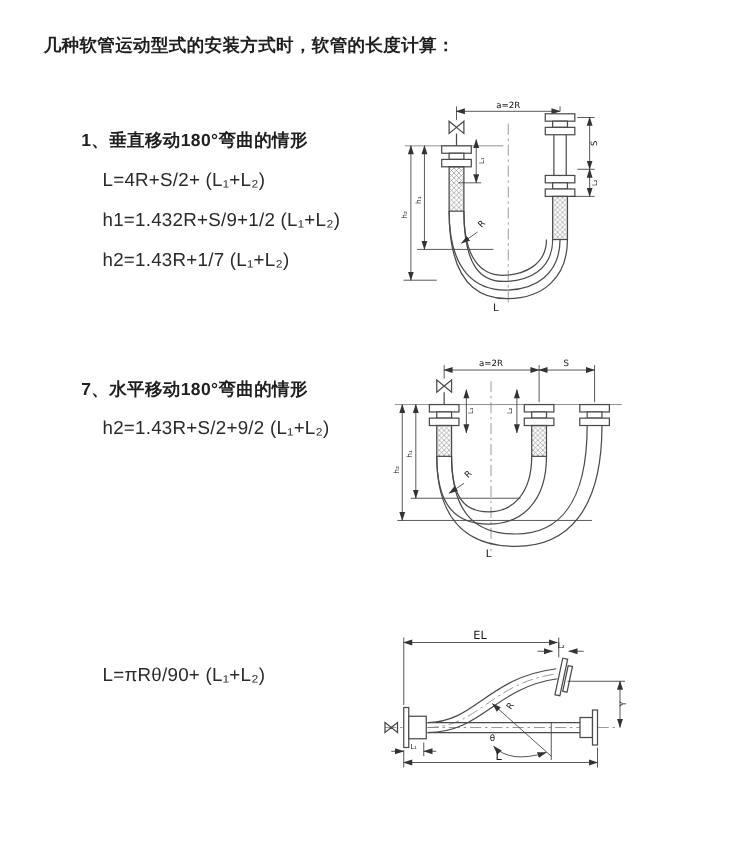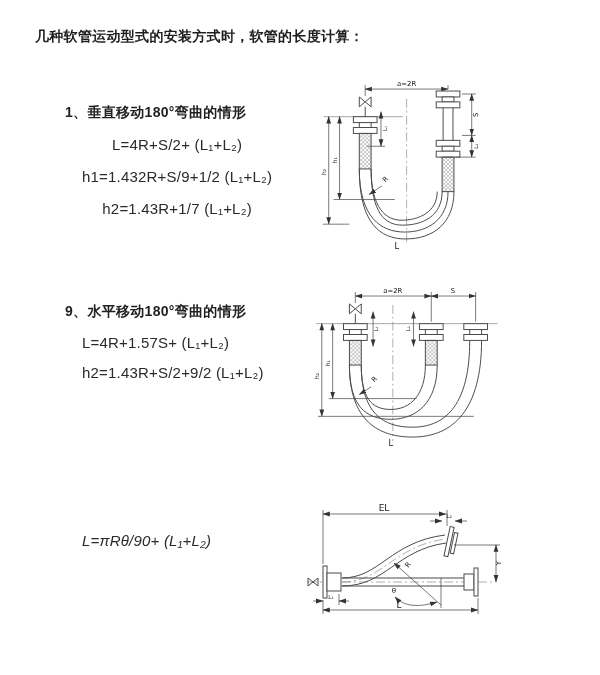--- a/index.html
+++ b/index.html
@@ -5,23 +5,23 @@
   html,body{margin:0;padding:0;}
   body{
     width:600px;height:675px;position:relative;background:#ffffff;
     font-family:"Liberation Sans","DejaVu Sans",sans-serif;color:#1f1f1f;
     overflow:hidden;
   }
   .title{position:absolute;left:35px;top:14px;font-size:14px;font-weight:700;letter-spacing:.3px;}
   .sec{position:absolute;left:47px;margin-left:18px;}
   .sec h2{margin:0;font-size:14px;font-weight:700;letter-spacing:.3px;}
   .formulas{margin:7px 0 0 17px;font-size:15px;color:#2a2a2a;letter-spacing:.2px;}
-  .s1 .formulas div{line-height:32px;text-align:center;}
+  .s1 .formulas div{line-height:32px;}
   .s2 .formulas div{line-height:30px;}
-  .s3 .formulas div{line-height:27px;font-style:italic;}
+  .s3 .formulas div{line-height:27px;}
   svg{position:absolute;overflow:visible;}
   #d1{left:308px;top:74px;width:286px;height:182px;}
   #d2{left:308px;top:280px;width:286px;height:180px;}
   #d3{left:296px;top:498px;width:300px;height:152px;}
   .ln{stroke:#4a4a4a;stroke-width:1;fill:none;}
   .fl{fill:#ffffff;stroke:#4a4a4a;stroke-width:1;}
   .br{stroke:#4a4a4a;stroke-width:1;}
   .dim{stroke:#3f3f3f;stroke-width:.7;fill:none;}
   .thin{stroke:#6a6a6a;stroke-width:.6;fill:none;}
   .cl{stroke:#787878;stroke-width:.6;fill:none;stroke-dasharray:9 3 2 3;}
@@ -39,23 +39,22 @@
   <div class="sec s1" style="top:104px;">
     <h2>1、垂直移动180°弯曲的情形</h2>
     <div class="formulas">
       <div>L=4R+S/2+ (L₁+L₂)</div>
       <div>h1=1.432R+S/9+1/2 (L₁+L₂)</div>
       <div>h2=1.43R+1/7 (L₁+L₂)</div>
     </div>
   </div>
 
   <div class="sec s2" style="top:303px;">
-    <h2>9、水平移动180°弯曲的情形</h2>
+    <h2>7、水平移动180°弯曲的情形</h2>
     <div class="formulas">
-      <div>L=4R+1.57S+ (L₁+L₂)</div>
       <div>h2=1.43R+S/2+9/2 (L₁+L₂)</div>
     </div>
   </div>
 
   <div class="sec s3" style="top:520px;">
     <div class="formulas">
       <div>L=πRθ/90+ (L₁+L₂)</div>
     </div>
   </div>
 

